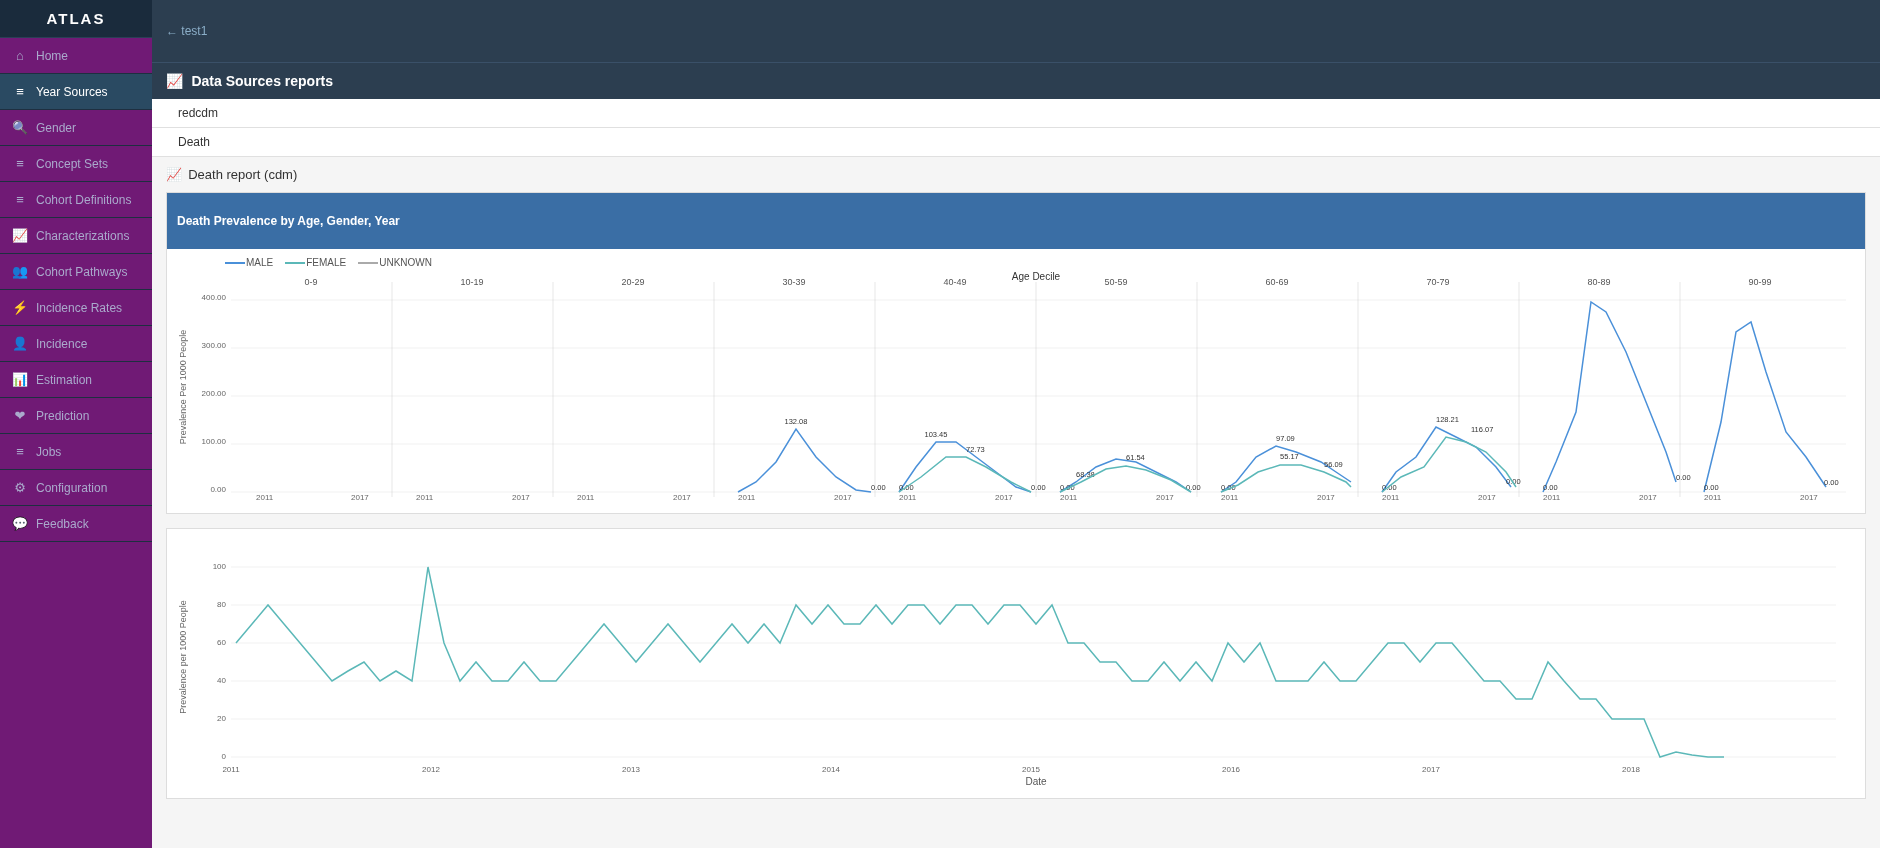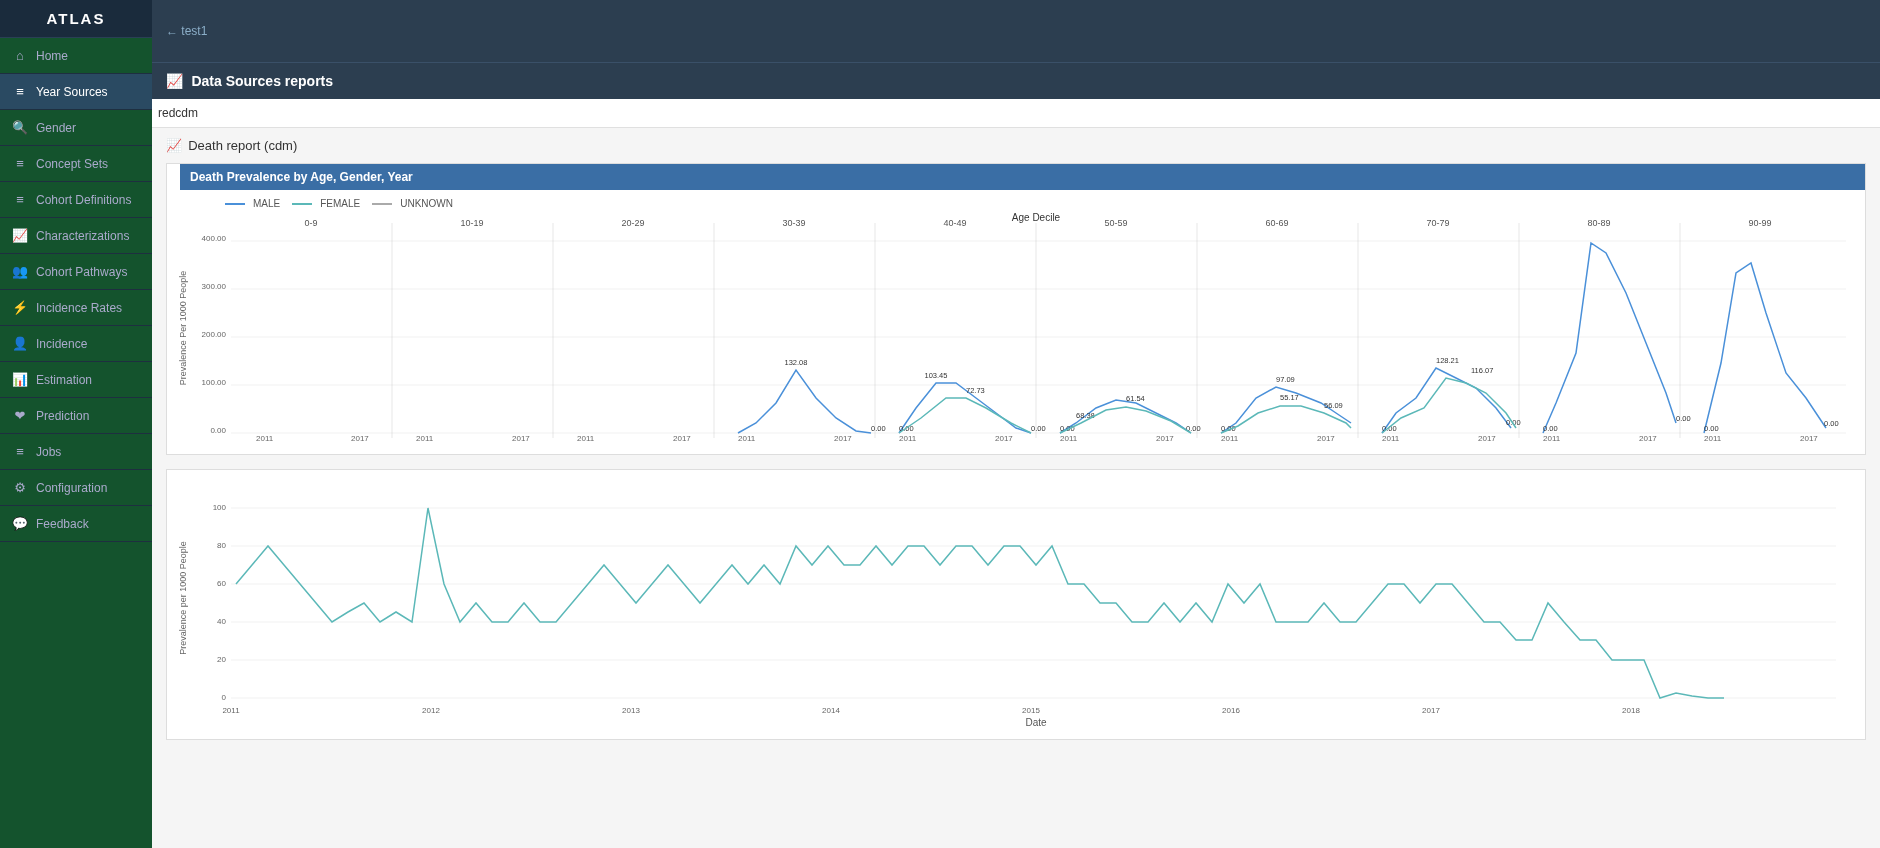--- a/index.html
+++ b/index.html
@@ -1,21 +1,21 @@
 <!DOCTYPE html>
 <html><head>
   <meta charset="utf-8">
   <style>
     * { margin: 0; padding: 0; box-sizing: border-box; }
     body { font-family: Arial, sans-serif; font-size: 12px; background: #f0f0f0; display: flex; height: 848px; overflow: hidden; }
 
     
     #sidebar {
       width: 152px;
-      background: #14532d;
+      background: #701a75;
       color: #ccc;
       display: flex;
       flex-direction: column;
       flex-shrink: 0;
       height: 100%;
     }
     #sidebar-title {
       background: #1a2b3c;
       color: white;
       font-size: 15px;
@@ -76,21 +76,21 @@
     #content {
       flex: 1;
       overflow-y: auto;
       background: #f5f5f5;
       padding: 0;
     }
 
     .filter-row {
       background: white;
       border-bottom: 1px solid #e0e0e0;
-      padding: 7px 6px;
+      padding: 7px 26px;
       font-size: 12px;
       color: #333;
     }
 
     .report-title {
       padding: 10px 14px;
       font-size: 13px;
       color: #333;
       display: flex;
       align-items: center;
@@ -100,41 +100,40 @@
 
     .chart-section {
       margin: 0 14px 14px 14px;
       background: white;
       border: 1px solid #ddd;
     }
 
     .chart-section-header {
       background: #3a6ea5;
       color: white;
-      padding: 6px 10px;
+      padding: 21px 10px;
       font-size: 12px;
       font-weight: bold;
-      margin-left: 13px;
     }
 
     .chart-body {
       padding: 8px;
       position: relative;
     }
 
     
     .legend {
       display: flex;
       gap: 12px;
       font-size: 10px;
       color: #555;
       margin-bottom: 4px;
       margin-left: 50px;
     }
-    .legend-item { display: flex; align-items: center; gap: 8px; }
+    .legend-item { display: flex; align-items: center; gap: 1px; }
     .legend-line { width: 20px; height: 2px; }
 
     svg text { font-family: Arial, sans-serif; }
   </style>
 </head>
 <body>
 
 <div id="sidebar">
   <div id="sidebar-title">ATLAS</div>
   <div class="sidebar-item">
@@ -203,20 +202,23 @@
 
   <div id="page-header">
     <span style="font-size:14px;">📈</span>
     <span>Data Sources reports</span>
   </div>
 
   <div id="content">
 
     <div class="filter-row">
       <span>redcdm</span>
+    </div>
+    <div class="filter-row">
+      <span>Death</span>
     </div>
 
     <div class="report-title">
       <span>📈</span>
       <span>Death report (cdm)</span>
     </div>
 
     <div class="chart-section">
       <div class="chart-section-header">Death Prevalence by Age, Gender, Year</div>
       <div class="chart-body">

